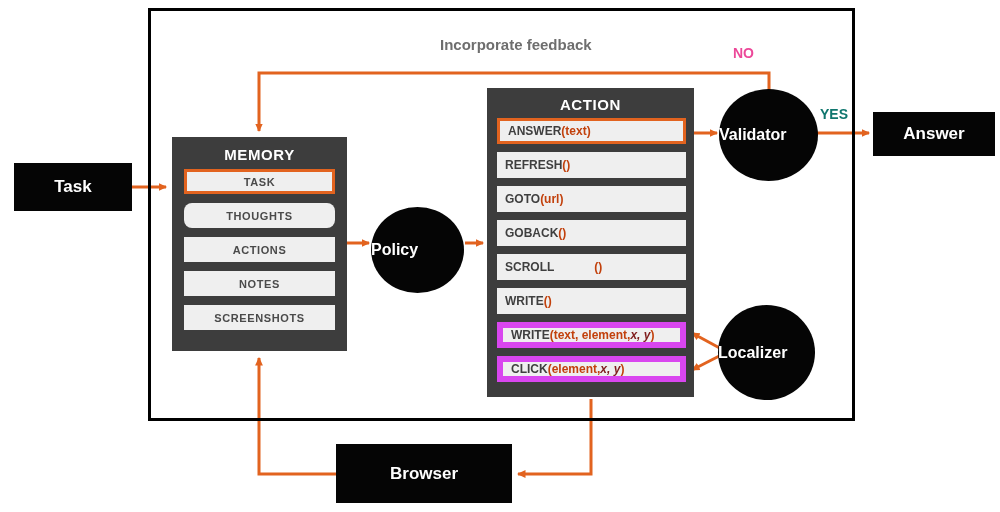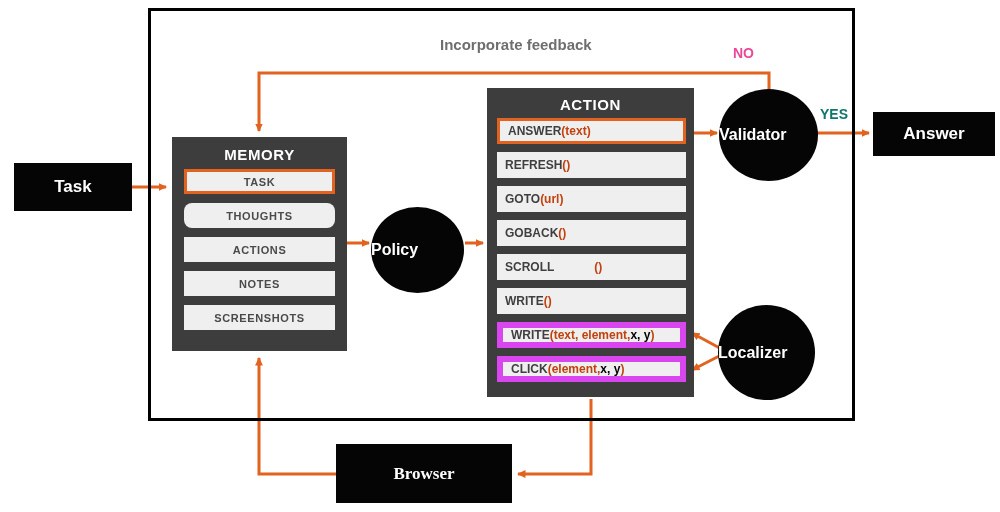--- a/index.html
+++ b/index.html
@@ -50,21 +50,21 @@
   #memory-panel{left:172px;top:137px;width:175px;height:214px;}
   #memory-panel .panel-title{margin-top:9px;text-align:center;}
   #memory-panel .slot{left:12px;width:151px;height:25px;}
 
   #action-panel{left:487px;top:88px;width:207px;height:309px;}
   #action-panel .panel-title{margin-top:8px;}
   #action-panel .slot{left:10px;width:189px;height:26px;}
 
   .fn{color:#3f3f3f;font-weight:bold;}
   .arg{color:#c2410c;font-weight:bold;}
-  .xy{color:#000000;font-weight:bold;}
+  .xy{color:#7f1d1d;font-weight:bold;font-style:italic;}
 
   
   .circle{
     position:absolute;border-radius:50%;background:#050505;
     display:flex;align-items:center;
     color:#fff;font-size:16px;font-weight:bold;
   }
   .blackbox{
     position:absolute;background:#050505;
     display:flex;align-items:center;justify-content:center;
@@ -175,21 +175,21 @@
   </div>
 
   <div class="blackbox" id="task-node" style="left:14px;top:163px;width:118px;height:48px;">
     <span>Task</span>
   </div>
 
   <div class="blackbox" id="answer-node" style="left:873px;top:112px;width:122px;height:44px;">
     <span>Answer</span>
   </div>
 
-  <div class="blackbox" id="browser-node" style="left:336px;top:444px;width:176px;height:59px;font-family:Liberation Serif, serif;">
+  <div class="blackbox" id="browser-node" style="left:336px;top:444px;width:176px;height:59px;">
     <span>Browser</span>
   </div>
 
   <div class="circle" id="policy-node" style="left:371px;top:207px;width:93px;height:86px;">
     <span>Policy</span>
   </div>
 
   <div class="circle" id="validator-node" style="left:719px;top:89px;width:99px;height:92px;">
     <span>Validator</span>
   </div>

